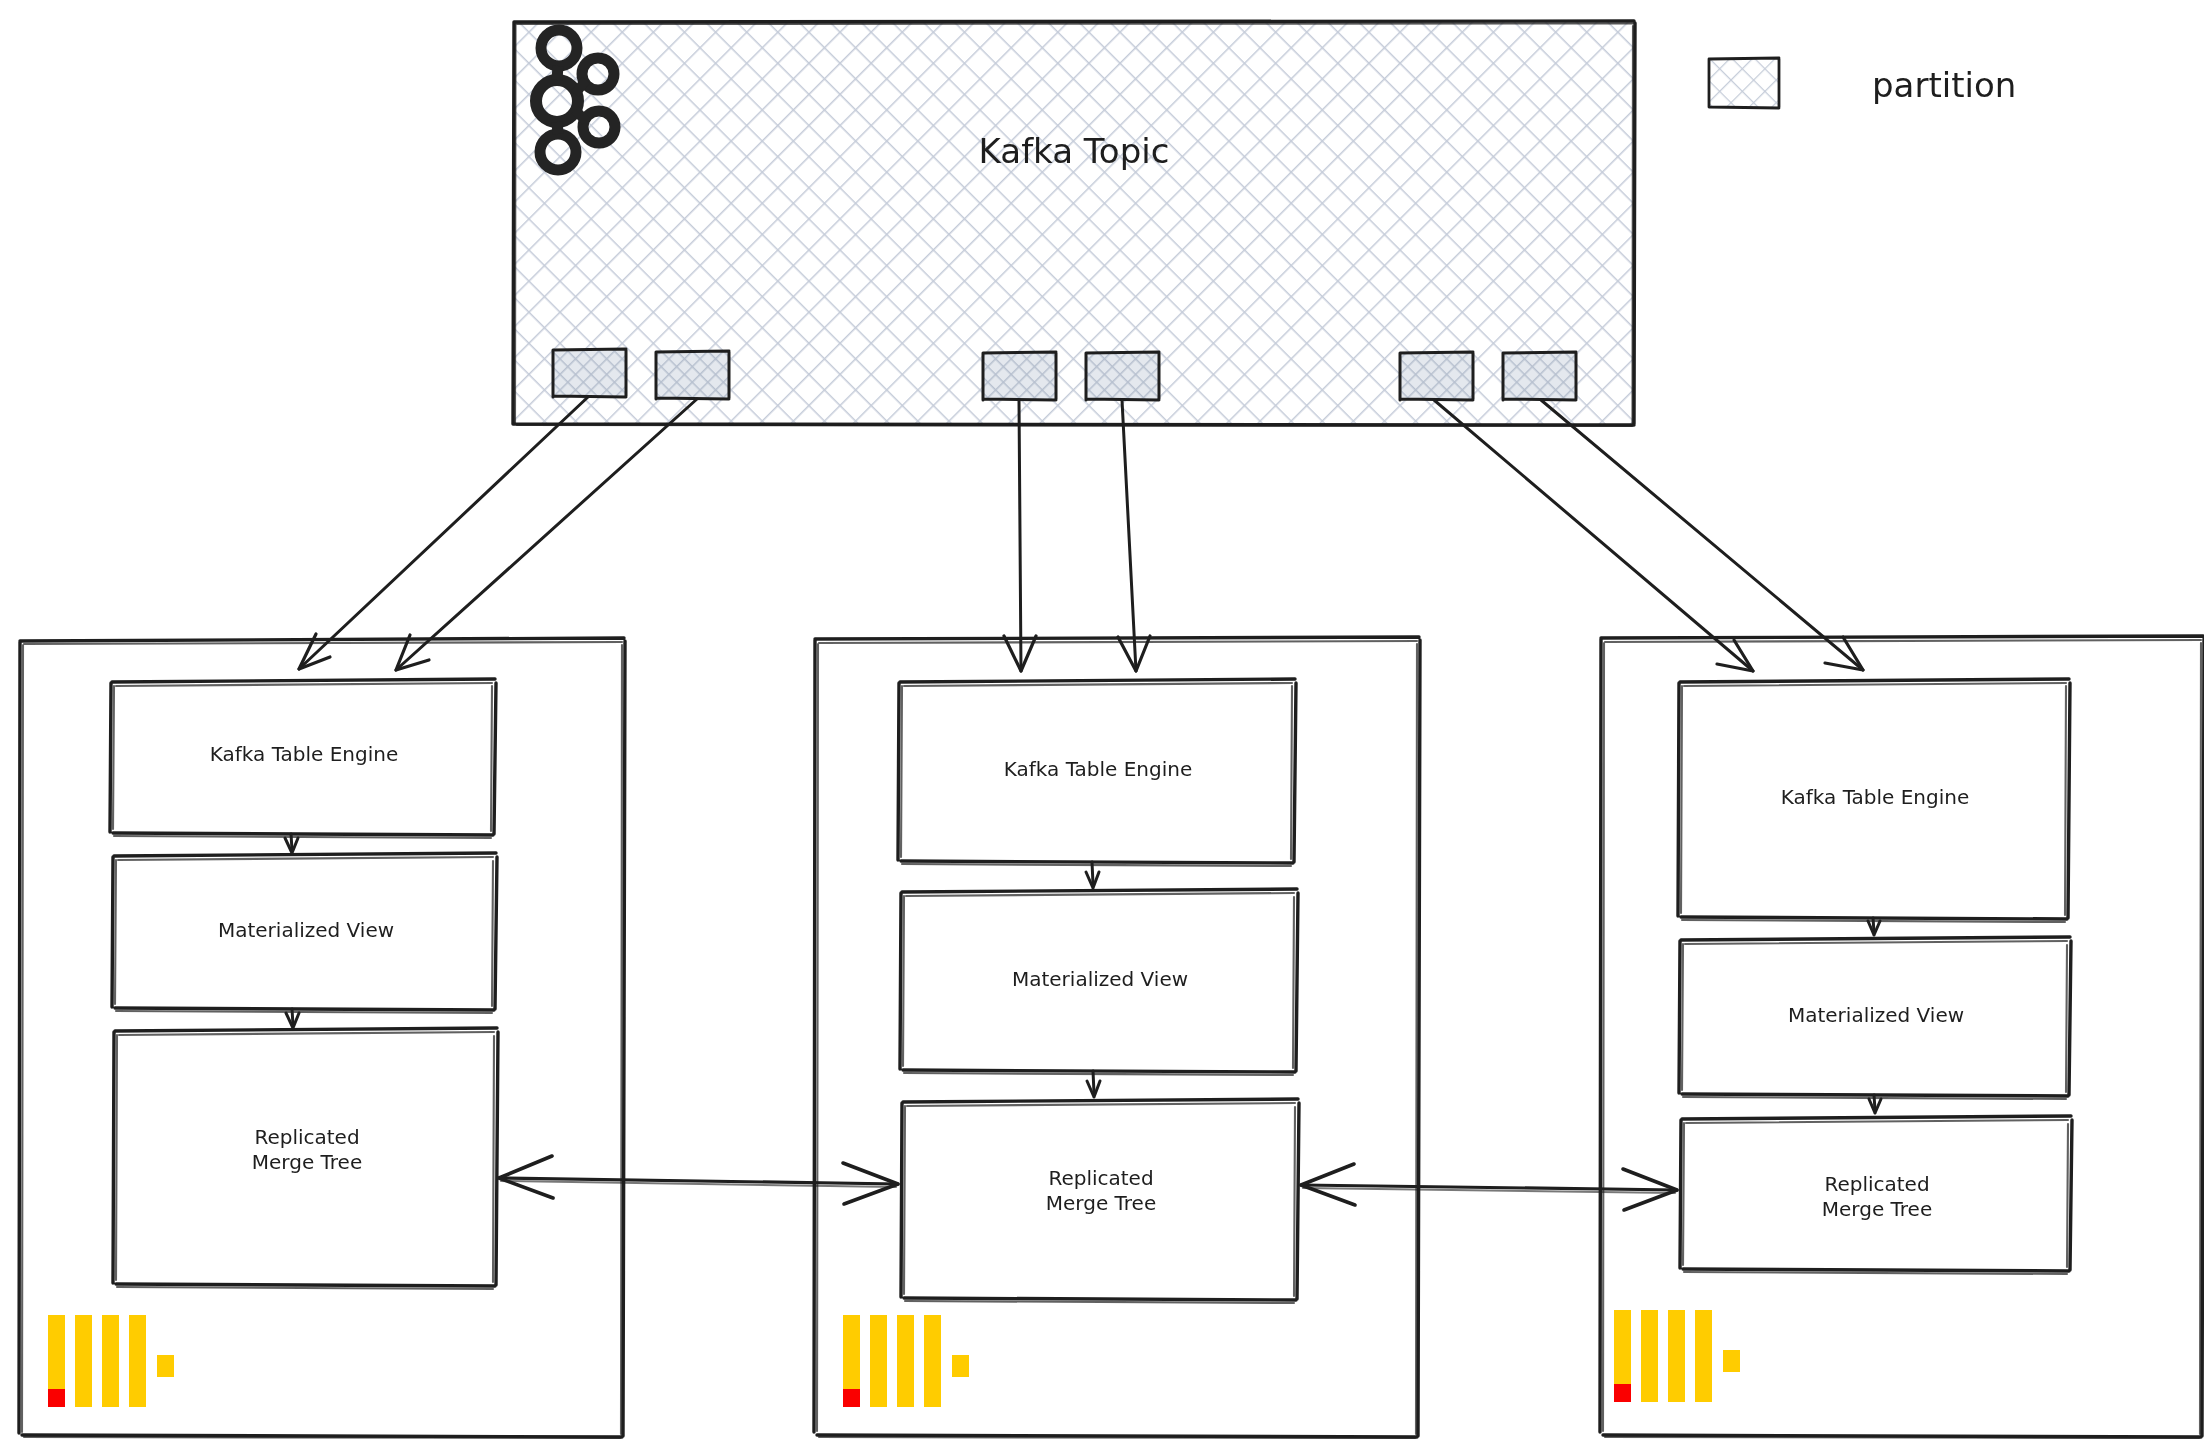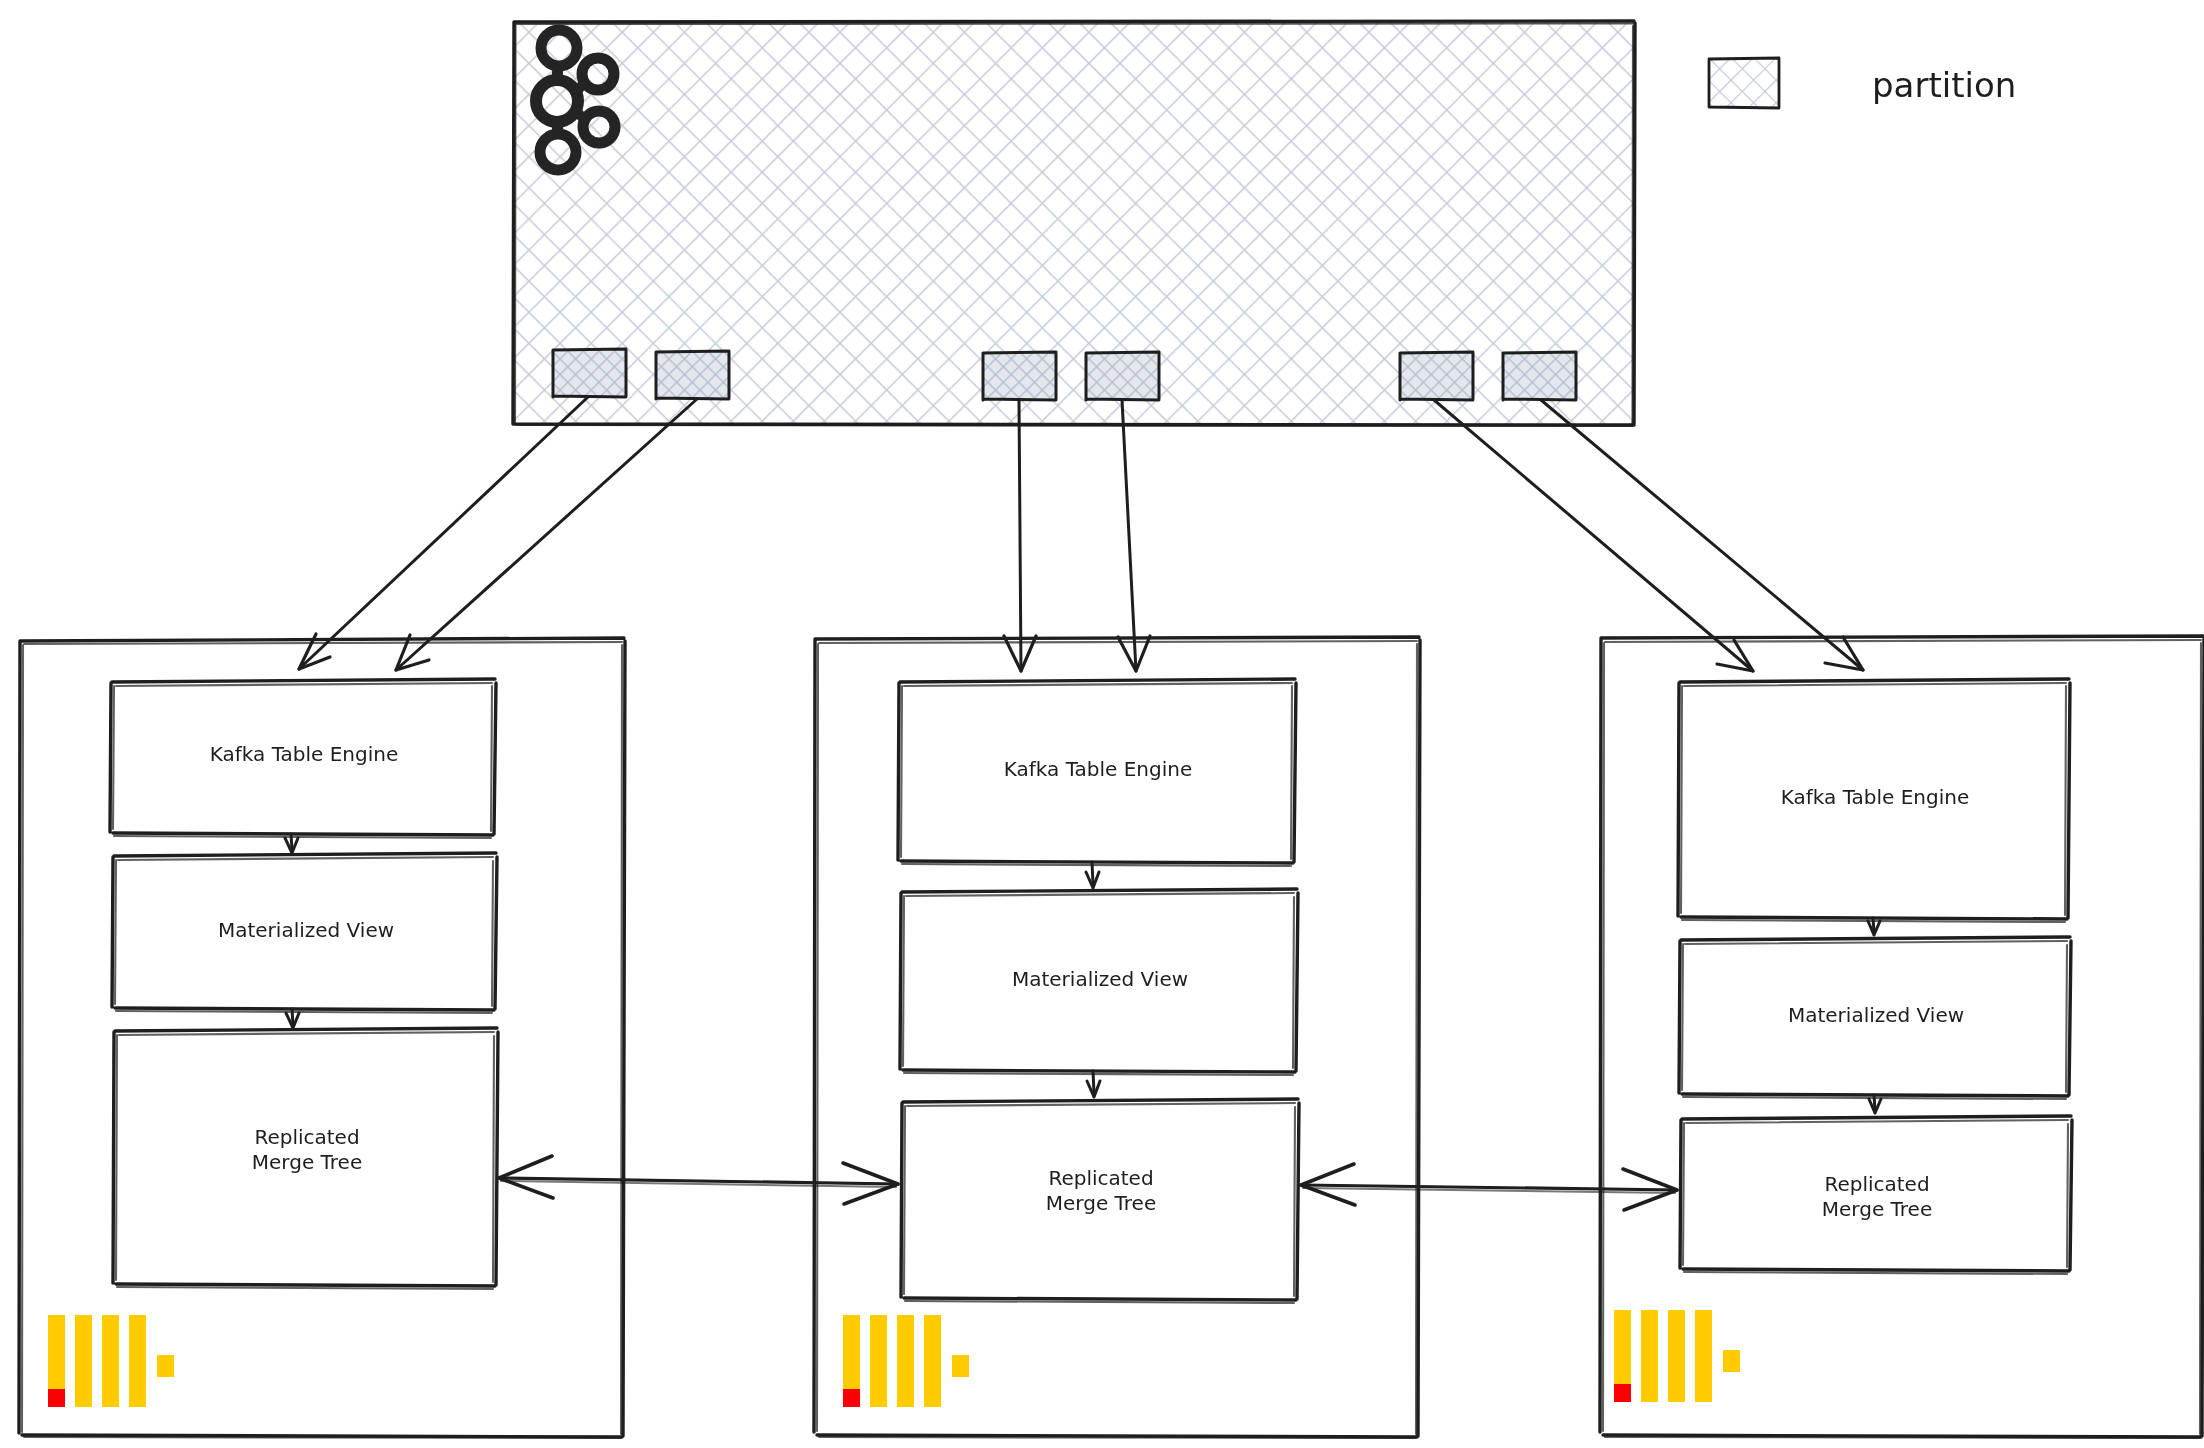--- a/index.html
+++ b/index.html
@@ -244,20 +244,21 @@
       <path d="M898 1184 L843 1163 M898 1184 L844 1204" fill="none" stroke="#1e1e1e" stroke-width="3.6" stroke-linecap="round"></path>
     </g>
     <g>
       <path d="M1301 1185 L1677 1190" fill="none" stroke="#1e1e1e" stroke-width="3.2" stroke-linecap="round"></path>
       <path d="M1303 1188 L1675 1193" fill="none" stroke="#1e1e1e" stroke-width="2" stroke-linecap="round" opacity="0.6"></path>
       <path d="M1301 1185 L1354 1164 M1301 1185 L1355 1205" fill="none" stroke="#1e1e1e" stroke-width="3.6" stroke-linecap="round"></path>
       <path d="M1677 1190 L1623 1169 M1677 1190 L1624 1210" fill="none" stroke="#1e1e1e" stroke-width="3.6" stroke-linecap="round"></path>
     </g>
   </svg>
 
+  <div class="lbl lbl-topic" style="left:513px; top:130px; width:1122px;">Kafka Topic</div>
 
   <div class="lbl lbl-legend" style="left:1836px; top:64px; width:360px;margin-left:36px;">partition</div>
 
   <div class="lbl lbl-box" style="left:111px; top:742px; width:386px;">Kafka Table Engine</div>
   <div class="lbl lbl-box" style="left:113px; top:918px; width:386px;">Materialized View</div>
   <div class="lbl lbl-box" style="left:114px; top:1125px; width:386px;">Replicated
 Merge Tree</div>
 
   <div class="lbl lbl-box" style="left:899px; top:757px; width:398px;">Kafka Table Engine</div>
   <div class="lbl lbl-box" style="left:901px; top:967px; width:398px;">Materialized View</div>

